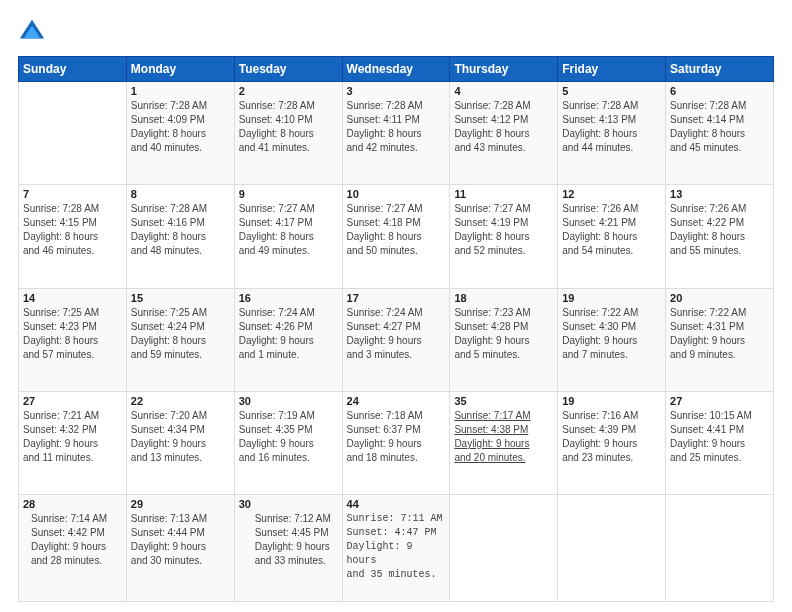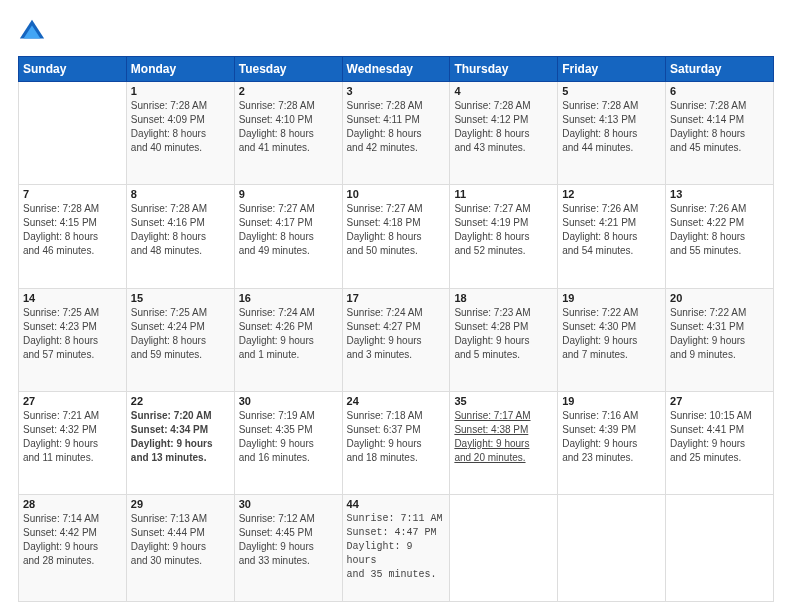--- a/index.html
+++ b/index.html
@@ -294,21 +294,21 @@
         <tr>
           <td>
             <span class="day-number">27</span>
             <div class="day-info" style="white-space: pre-line;">Sunrise: 7:21 AM
 Sunset: 4:32 PM
 Daylight: 9 hours
 and 11 minutes.</div>
           </td>
           <td>
             <span class="day-number">22</span>
-            <div class="day-info" style="white-space: pre-line; font-weight: bold;">Sunrise: 7:20 AM
+            <div class="day-info" style="white-space: pre-line;">Sunrise: 7:20 AM
 Sunset: 4:34 PM
 Daylight: 9 hours
 and 13 minutes.</div>
           </td>
           <td>
             <span class="day-number">30</span>
             <div class="day-info" style="white-space: pre-line;">Sunrise: 7:19 AM
 Sunset: 4:35 PM
 Daylight: 9 hours
 and 16 minutes.</div>
@@ -338,35 +338,35 @@
             <span class="day-number">27</span>
             <div class="day-info" style="white-space: pre-line;">Sunrise: 10:15 AM
 Sunset: 4:41 PM
 Daylight: 9 hours
 and 25 minutes.</div>
           </td>
         </tr>
         <tr class="last-row">
           <td>
             <span class="day-number">28</span>
-            <div class="day-info" style="white-space: pre-line;">Sunrise: 7:14 AM
+            <div class="day-info" style="white-space: pre-line; margin-left: 8px;">Sunrise: 7:14 AM
 Sunset: 4:42 PM
 Daylight: 9 hours
 and 28 minutes.</div>
           </td>
           <td>
             <span class="day-number">29</span>
             <div class="day-info" style="white-space: pre-line;">Sunrise: 7:13 AM
 Sunset: 4:44 PM
 Daylight: 9 hours
 and 30 minutes.</div>
           </td>
           <td>
             <span class="day-number">30</span>
-            <div class="day-info" style="white-space: pre-line;">Sunrise: 7:12 AM
+            <div class="day-info" style="white-space: pre-line; margin-left: 16px;">Sunrise: 7:12 AM
 Sunset: 4:45 PM
 Daylight: 9 hours
 and 33 minutes.</div>
           </td>
           <td>
             <span class="day-number">44</span>
             <div class="day-info" style="white-space: pre-line; font-family: Liberation Mono, monospace;">Sunrise: 7:11 AM
 Sunset: 4:47 PM
 Daylight: 9 hours
 and 35 minutes.</div>

